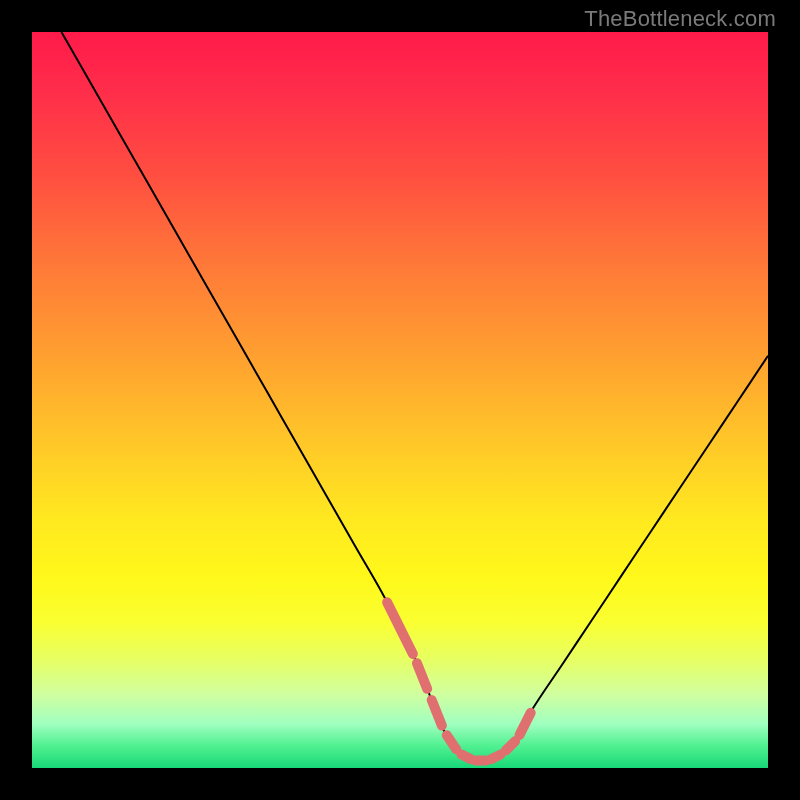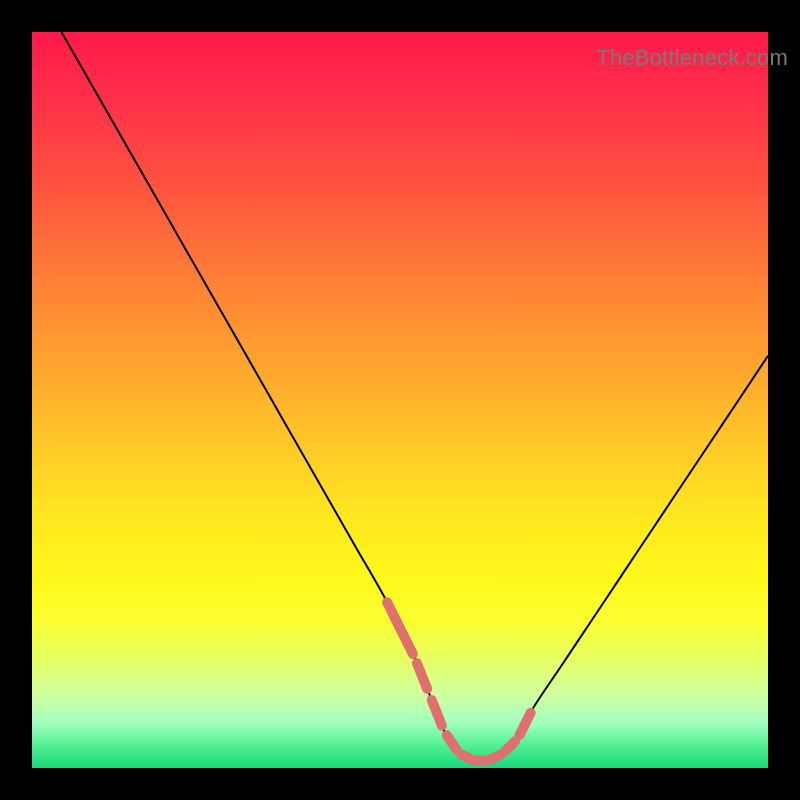--- a/index.html
+++ b/index.html
@@ -7,27 +7,26 @@
     width: 800px;
     height: 800px;
     background: #000;
     position: relative;
     overflow: hidden;
     font-family: Arial, sans-serif;
   }
   .watermark {
     position: absolute;
     top: 6px;
-    right: 12px;
+    right: 24px;
     color: #7a7a7a;
     font-size: 22px;
     font-weight: 500;
     z-index: 10;
     letter-spacing: 0.2px;
-    margin-top: 39px;
   }
   .plot-area {
     position: absolute;
     left: 32px;
     top: 32px;
     width: 736px;
     height: 736px;
     overflow: hidden;
   }
   .gradient-bg {

